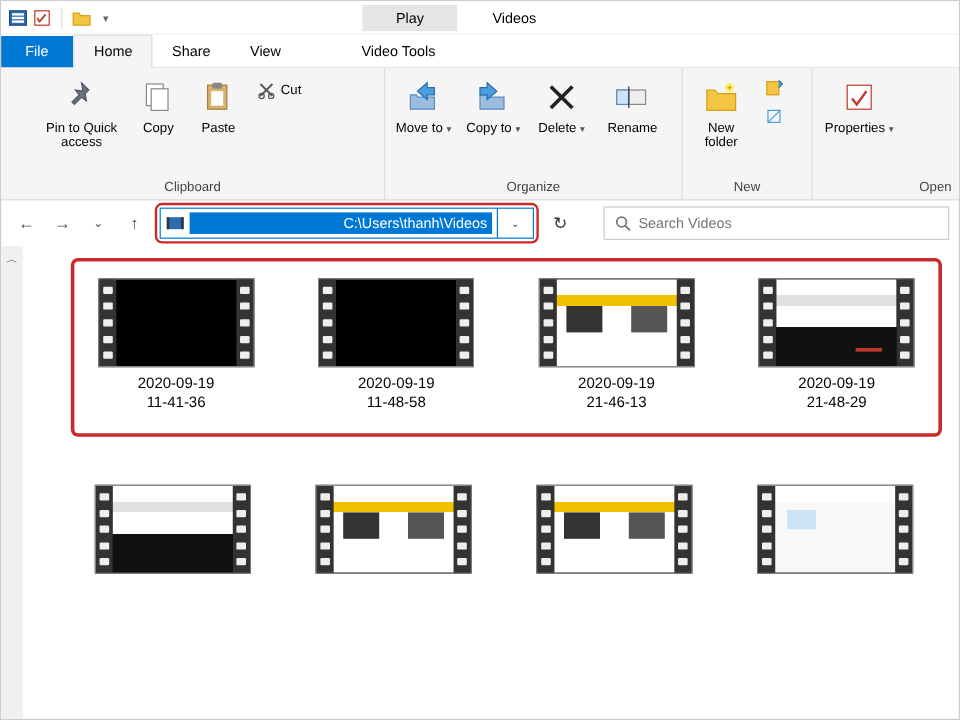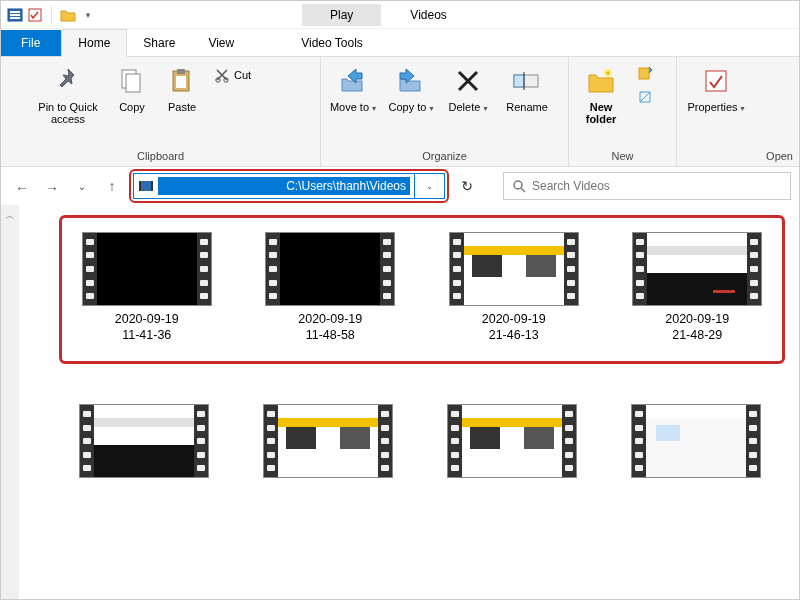--- a/index.html
+++ b/index.html
@@ -193,21 +193,21 @@
               </svg>
           </span>
           <span class="lbl">Rename</span>
         </div>
       </div>
       <div class="ribbon-group-label">Organize</div>
     </div>
 
     <div class="ribbon-group" style="width:108px;">
       <div class="ribbon-group-body">
-        <div class="rbtn-big" style="width:52px;font-weight:bold;">
+        <div class="rbtn-big" style="width:52px;">
           <span class="icn">
             <svg width="30" height="28">
                 <path d="M3 8 h7 l2 3 h15 v14 h-24 z" fill="#f4c542" stroke="#d4a017"></path>
                 <circle cx="22" cy="6" r="4" fill="#fff176"></circle>
                 <path d="M20 6 h4 M22 4 v4" stroke="#d4a017"></path>
               </svg>
           </span>
           <span class="lbl">New folder</span>
         </div>
         <div class="rbtn-small-col" style="padding-top:2px;">

